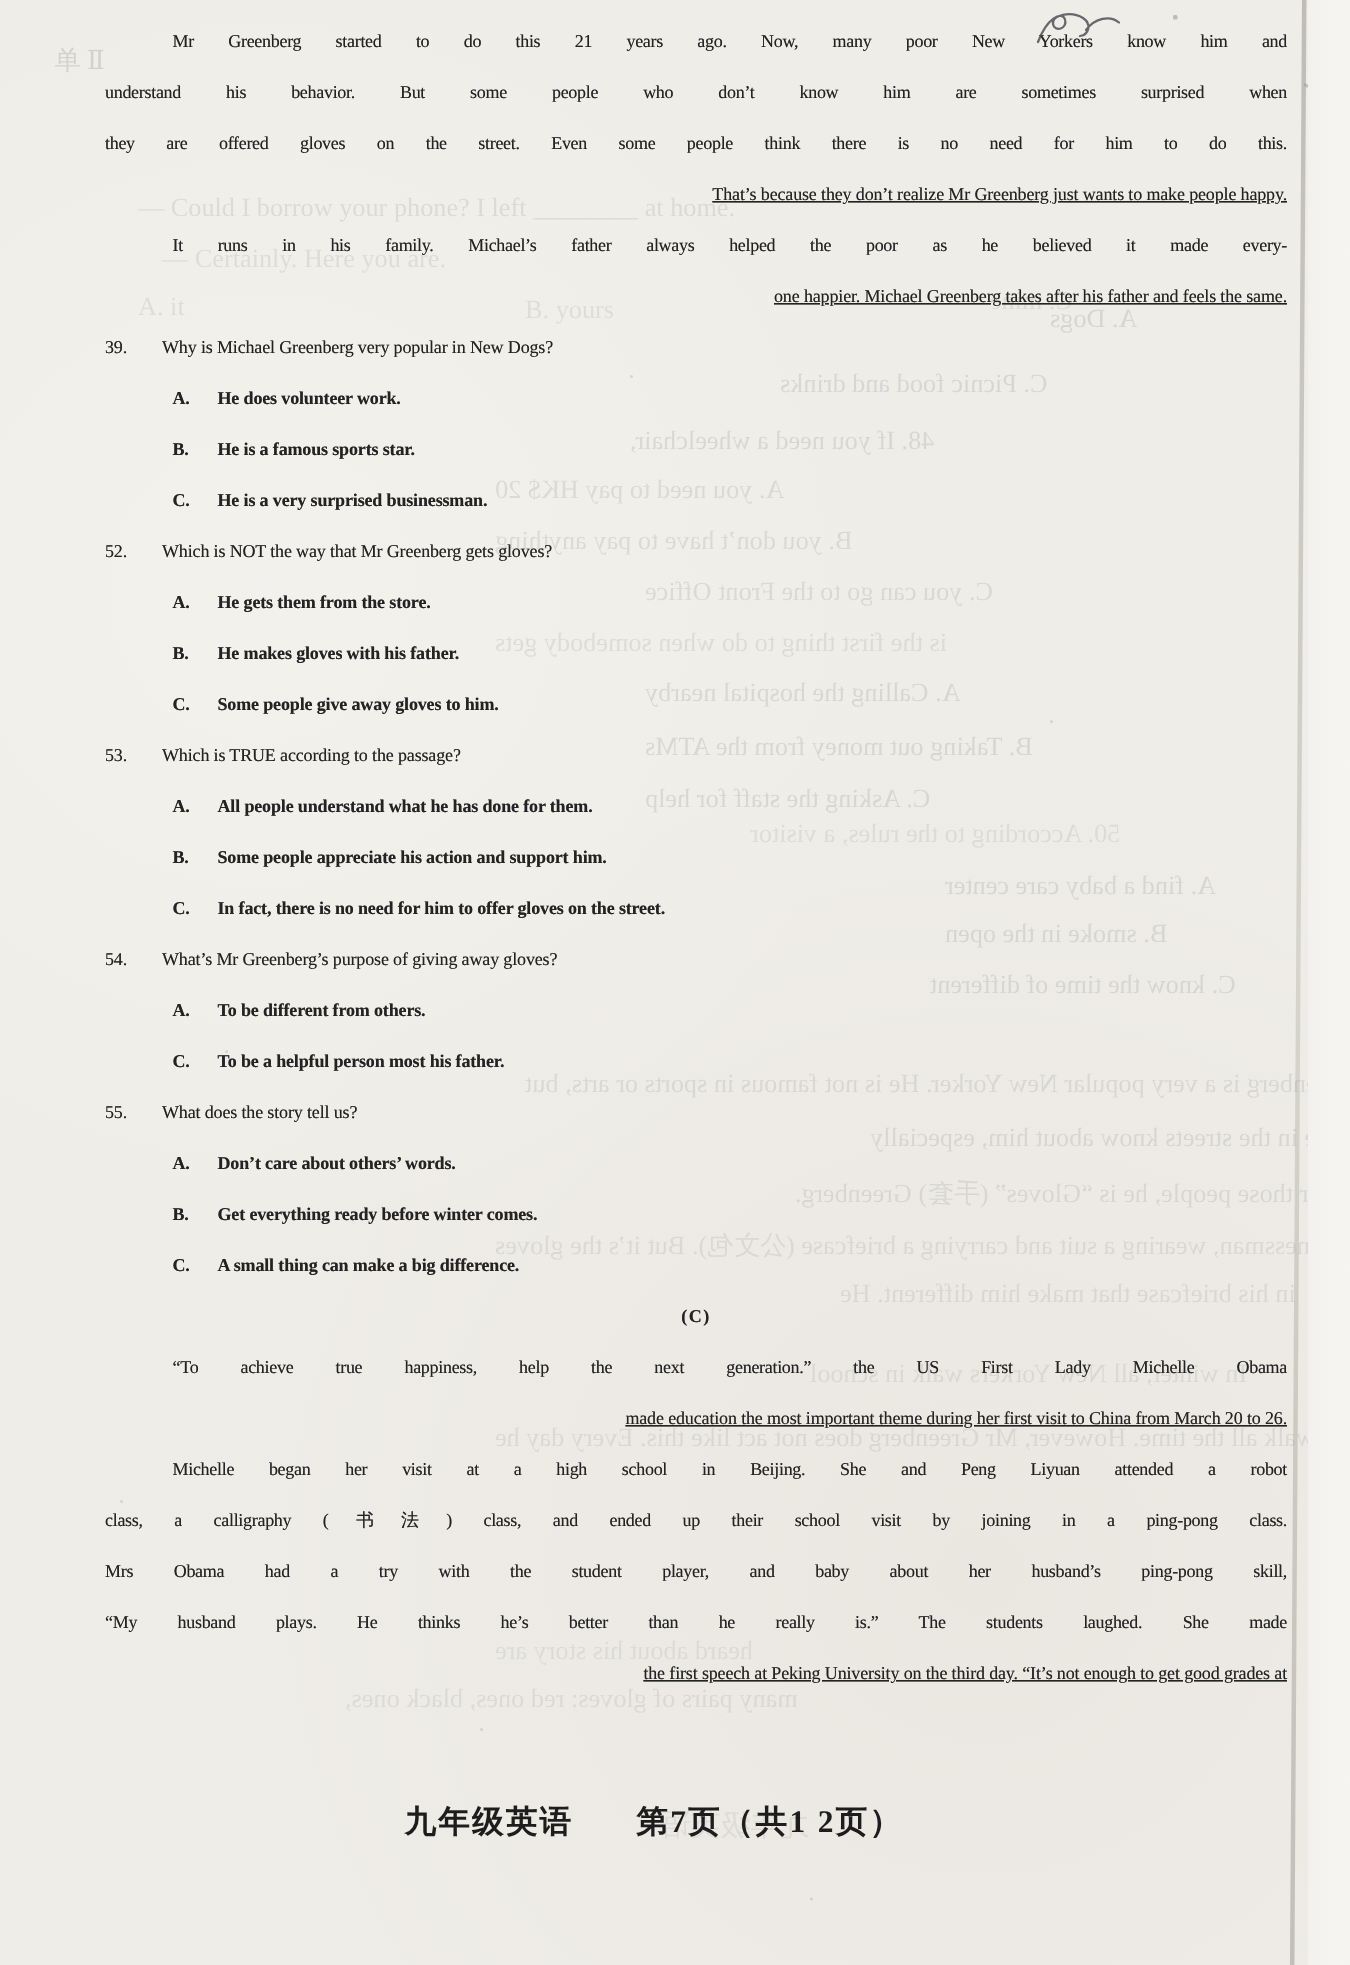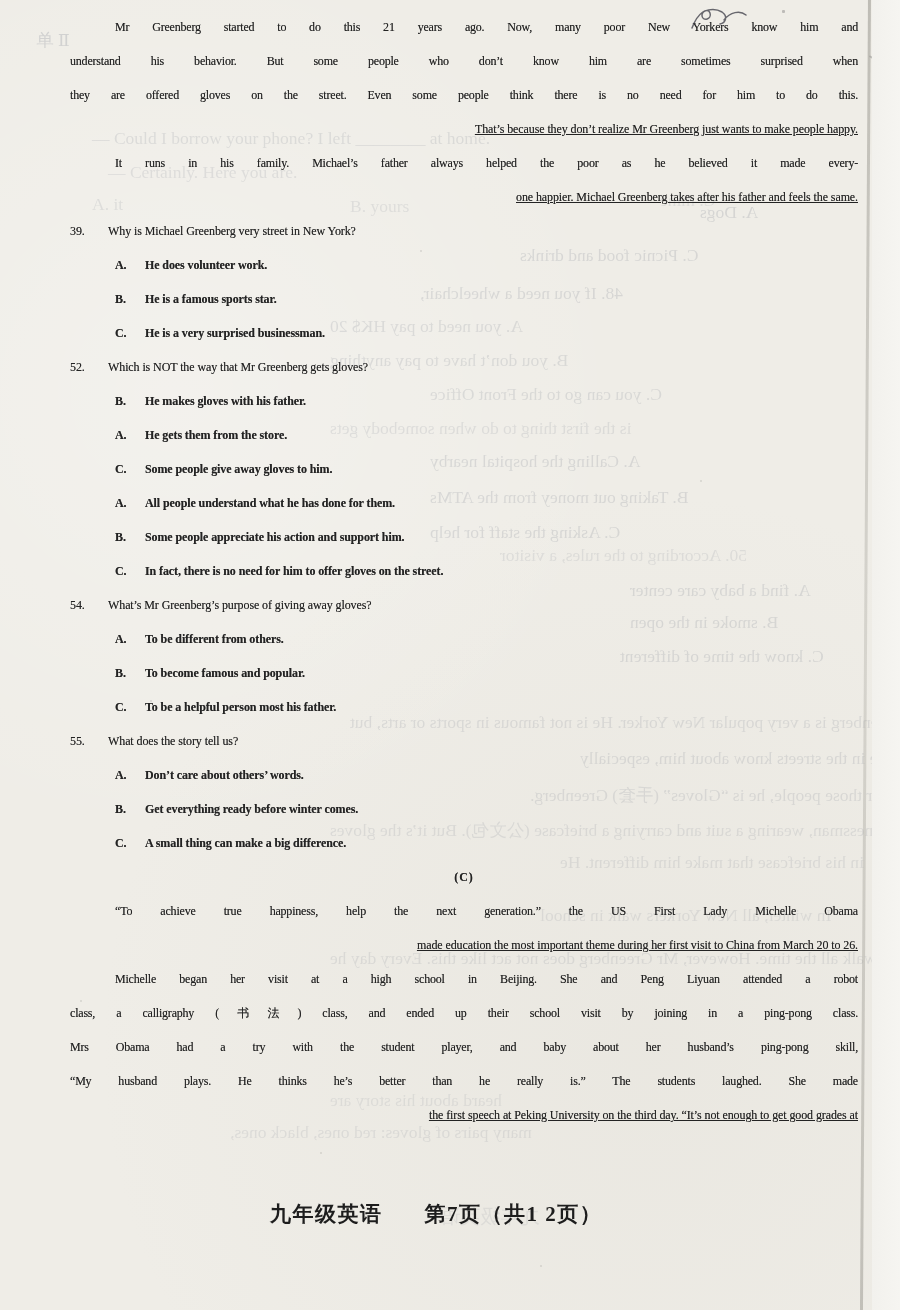--- a/index.html
+++ b/index.html
@@ -95,43 +95,43 @@
 
     <div class="ln indent">Mr Greenberg started to do this 21 years ago. Now, many poor New Yorkers know him and</div>
     <div class="ln">understand his behavior. But some people who don’t know him are sometimes surprised when</div>
     <div class="ln">they are offered gloves on the street. Even some people think there is no need for him to do this.</div>
     <div class="ln-last">That’s because they don’t realize Mr Greenberg just wants to make people happy.</div>
 
     <div class="ln indent">It runs in his family. Michael’s father always helped the poor as he believed it made every-</div>
     <div class="ln-last">one happier. Michael Greenberg takes after his father and feels the same.</div>
 
     <div>
-      <div><span class="q-num">39.</span><span>Why is Michael Greenberg very street in New York?</span></div>
+      <div><span class="q-num">39.</span><span>Why is Michael Greenberg very popular in New Dogs?</span></div>
       <div class="opt"><span class="opt-label">A.</span><span>He does volunteer work.</span></div>
       <div class="opt"><span class="opt-label">B.</span><span>He is a famous sports star.</span></div>
       <div class="opt"><span class="opt-label">C.</span><span>He is a very surprised businessman.</span></div>
     </div>
 
     <div>
       <div><span class="q-num">52.</span><span>Which is NOT the way that Mr Greenberg gets gloves?</span></div>
+      <div class="opt"><span class="opt-label">A.</span><span>He gets them from the store.</span></div>
       <div class="opt"><span class="opt-label">B.</span><span>He makes gloves with his father.</span></div>
-      <div class="opt"><span class="opt-label">A.</span><span>He gets them from the store.</span></div>
       <div class="opt"><span class="opt-label">C.</span><span>Some people give away gloves to him.</span></div>
     </div>
 
     <div>
+      <div><span class="q-num">53.</span><span>Which is TRUE according to the passage?</span></div>
       <div class="opt"><span class="opt-label">A.</span><span>All people understand what he has done for them.</span></div>
       <div class="opt"><span class="opt-label">B.</span><span>Some people appreciate his action and support him.</span></div>
       <div class="opt"><span class="opt-label">C.</span><span>In fact, there is no need for him to offer gloves on the street.</span></div>
     </div>
 
     <div>
       <div><span class="q-num">54.</span><span>What’s Mr Greenberg’s purpose of giving away gloves?</span></div>
       <div class="opt"><span class="opt-label">A.</span><span>To be different from others.</span></div>
-      <div class="opt"><span class="opt-label">B.</span><span>To become famous and popular.</span></div>
       <div class="opt"><span class="opt-label">C.</span><span>To be a helpful person most his father.</span></div>
     </div>
 
     <div>
       <div><span class="q-num">55.</span><span>What does the story tell us?</span></div>
       <div class="opt"><span class="opt-label">A.</span><span>Don’t care about others’ words.</span></div>
       <div class="opt"><span class="opt-label">B.</span><span>Get everything ready before winter comes.</span></div>
       <div class="opt"><span class="opt-label">C.</span><span>A small thing can make a big difference.</span></div>
     </div>
 

